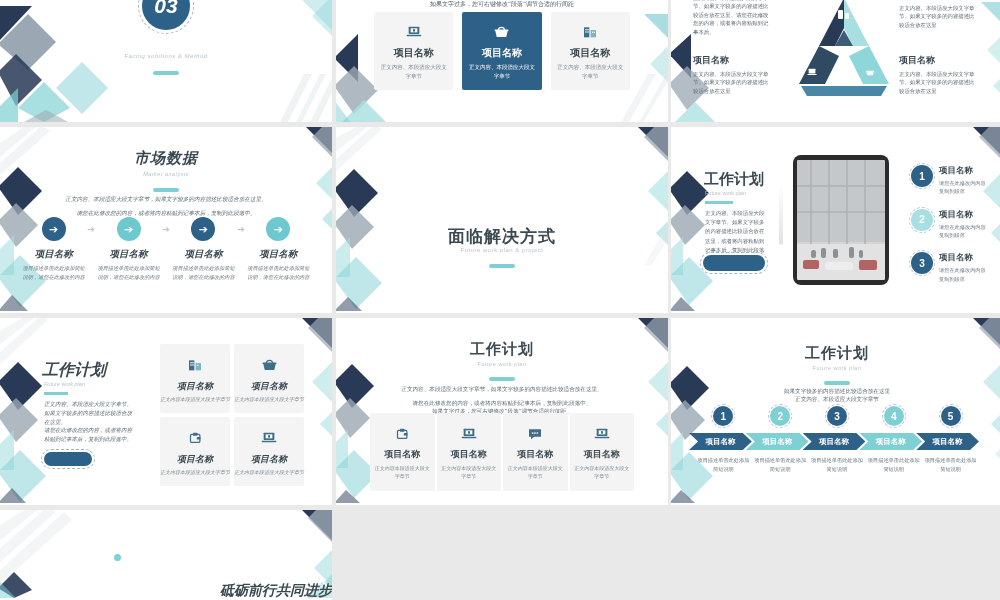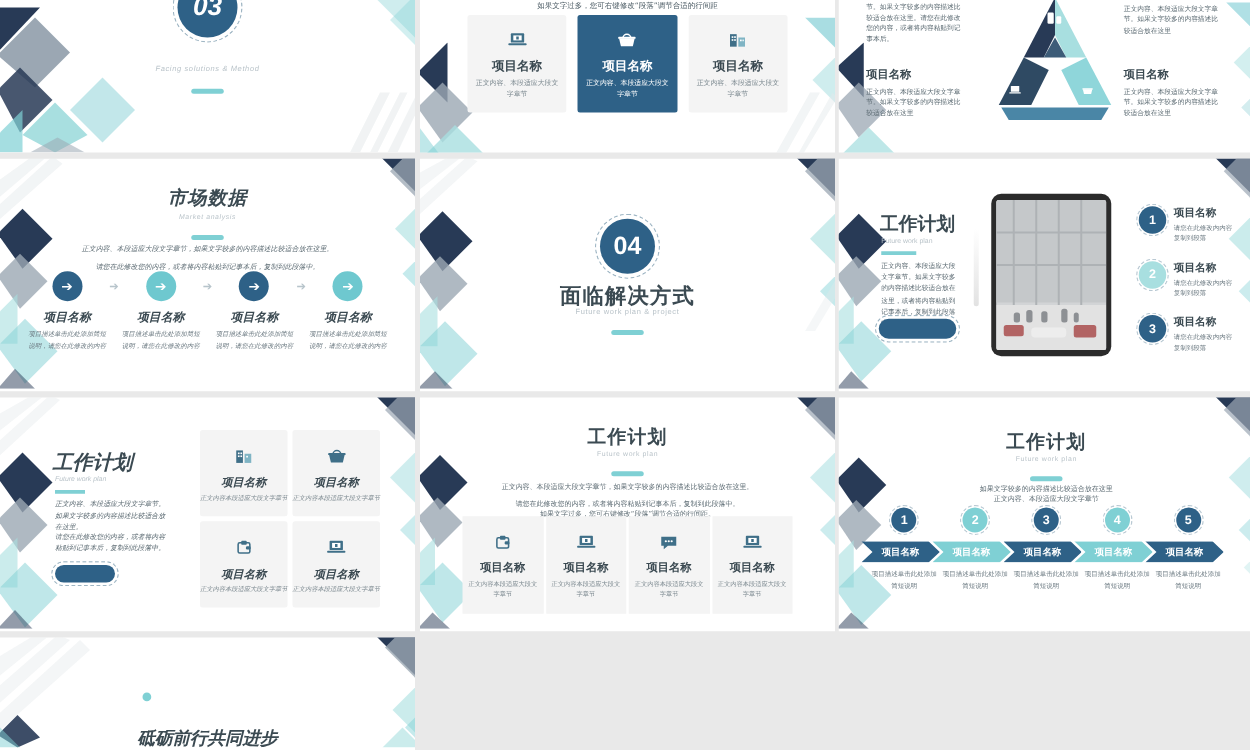--- a/index.html
+++ b/index.html
@@ -153,21 +153,21 @@
   .s9-row { position: absolute; top: 88px; left: 24px; right: 24px; display: flex; }
   .s9-col { flex: 1; text-align: center; position: relative; }
   .s9-dot { width: 20px; height: 20px; border-radius: 50%; margin: 0 auto 7px; display: flex; align-items: center; justify-content: center; color: #fff; font-size: 10px; font-weight: bold; position: relative; }
   .s9-dot::after { content:""; position: absolute; inset: -2px; border: 1px dashed #b9c9d3; border-radius: 50%; }
   .s9-chev { height: 17px; display: flex; align-items: center; justify-content: center; color: #fff; font-size: 7.5px; font-weight: bold; clip-path: polygon(0 0, calc(100% - 9px) 0, 100% 50%, calc(100% - 9px) 100%, 0 100%, 9px 50%); margin-left: -6px; }
   .s9-ds { font-size: 5.2px; color: #6d7b83; line-height: 1.65; margin-top: 6px; }
 
   
   .s10-thanks { position: absolute; top: 40px; left: 0; right: 0; text-align: center; font-size: 27px; font-weight: bold; color: #3b4a52; letter-spacing: -.5px; }
   .s10-dot { position: absolute; top: 44px; left: 50%; margin-left: -52px; width: 7px; height: 7px; border-radius: 50%; background: #7fd0d4; }
-  .s10-sub { position: absolute; top: 72px; left: 0; right: 0; text-align: center; font-size: 14px; color: #3b4a52; font-weight: bold; }
+  .s10-sub { position: absolute; top: 72px; left: 0; right: 0; text-align: right; font-size: 14px; color: #3b4a52; font-weight: bold; }
 </style>
 </head>
 <body style="background: rgb(233, 233, 233);">
 
 <div class="grid">
 
   <div class="slide r0 c0">
     <svg class="deco deco-tl" width="120" height="124">
       <polygon points="0,8 34,8 0,44" fill="#283a56"></polygon>
       <polygon points="0,46 30,16 58,44 30,72" fill="#9ba7b3"></polygon>
@@ -372,23 +372,20 @@
     </svg>
     <svg class="deco deco-tr" width="80" height="140">
       <polygon points="80,0 46,0 80,34" fill="#283a56"></polygon>
       <polygon points="80,38 54,12 80,-14" fill="#9ba7b3" opacity=".75"></polygon>
       <polygon points="80,44 58,66 80,88" fill="#a8dfe0" opacity=".6"></polygon>
       <polygon points="80,94 66,108 80,122" fill="#7fd0d4" opacity=".45"></polygon>
       <g opacity=".35" fill="#e3e8ea">
         <polygon points="54,140 80,96 80,110 62,140"></polygon>
       </g>
     </svg>
-    <div class="s5-ring dashed-ring">
-      <div class="circle-num">04</div>
-    </div>
     <div class="s5-title title-cn cn">面临解决方式</div>
     <div class="s5-sub title-en">Future work plan &amp; project</div>
     <div class="s5-rule">
         <div class="rule"></div>
       </div>
   </div>
 
   <div class="slide r1 c2">
     <svg class="deco deco-tl" width="50" height="186">
       <polygon points="0,64 18,46 40,68 18,90" fill="#283a56"></polygon>

